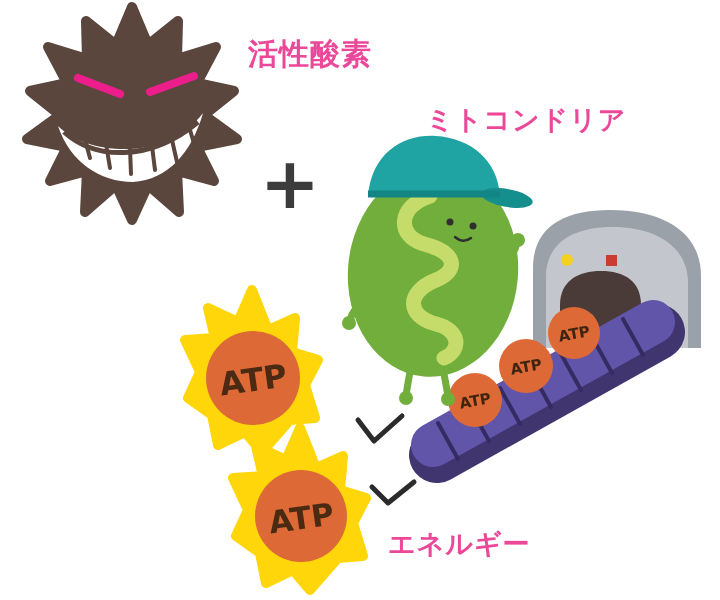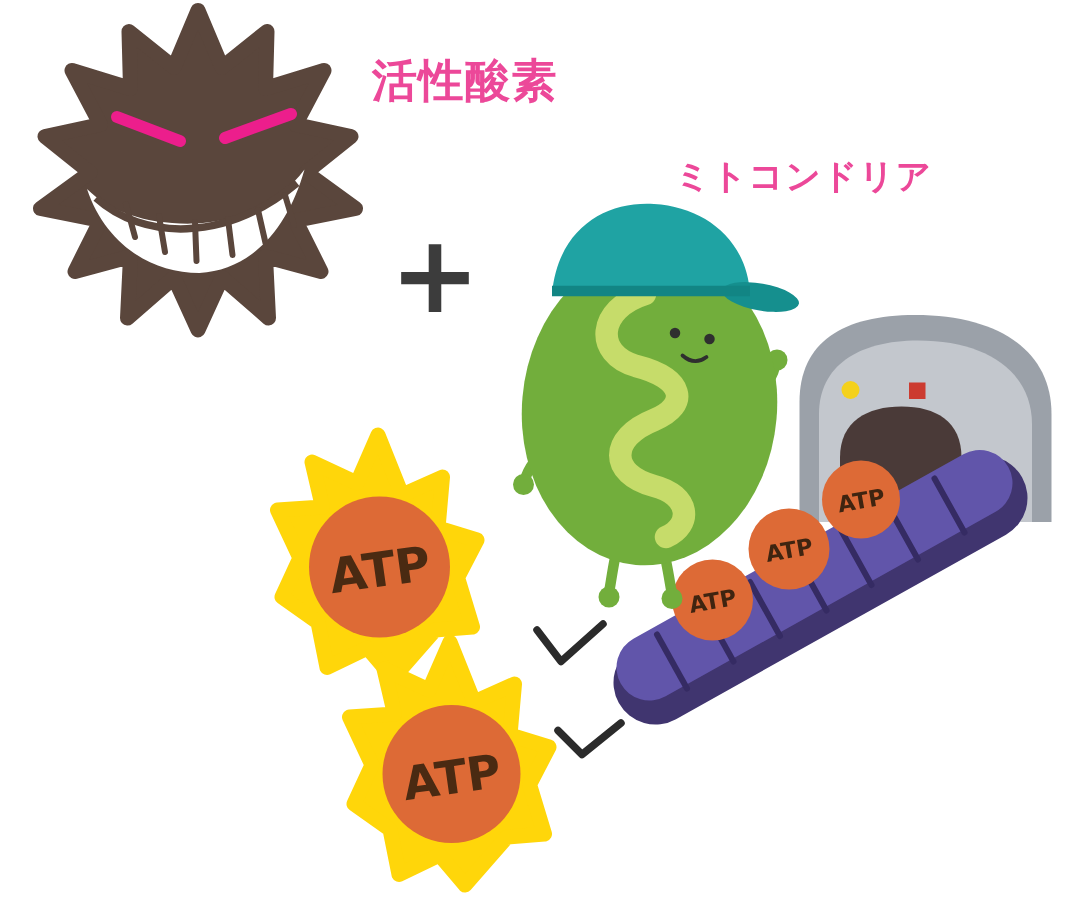--- a/index.html
+++ b/index.html
@@ -1,21 +1,21 @@
 <!DOCTYPE html>
 <html><head>
 <meta charset="utf-8">
 <style>
   html,body{margin:0;padding:0;background:#fff;}
   .stage{position:relative;width:720px;height:600px;background:#ffffff;overflow:hidden;
          font-family:"DejaVu Sans","Liberation Sans",sans-serif;}
   .stage svg{position:absolute;left:0;top:0;}
   .label{position:absolute;font-weight:bold;color:#ec4899;white-space:nowrap;letter-spacing:1px;}
   .label-radical{left:248px;top:34px;font-size:30px;}
-  .label-mito{left:450px;top:102px;font-size:23px;}
+  .label-mito{left:426px;top:102px;font-size:27px;}
   .label-energy{left:388px;top:526px;font-size:27px;}
 </style>
 </head>
 <body>
 
 <div class="stage">
 
   <svg width="720" height="600" viewBox="0 0 720 600">
     <defs>
       <path id="flameShape" d="M252,290 L268,330 L295,318 L292,352 L318,360 L305,385 L315,418 L290,420 L262,452 L245,432 L218,445 L212,415 L188,398 L200,372 L185,340 L215,338 L208,308 L238,322 Z" fill="#ffd60a" stroke="#ffd60a" stroke-width="10" stroke-linejoin="round"></path>
@@ -106,14 +106,15 @@
       <circle cx="253" cy="378" r="46" fill="#dd6a36"></circle>
       <text x="253" y="391" text-anchor="middle" font-size="31" font-weight="bold" fill="#4a2a12" transform="rotate(-8 253 378)">ATP</text>
     </g>
 
     <path d="M358,420 L374,441 L402,416" stroke="#2b2b2b" stroke-width="5" stroke-linecap="round" stroke-linejoin="round" fill="none"></path>
     <path d="M372,487 L388,503 L414,482" stroke="#2b2b2b" stroke-width="5" stroke-linecap="round" stroke-linejoin="round" fill="none"></path>
   </svg>
 
   <div class="label label-radical">活性酸素</div>
   <div class="label label-mito">ミトコンドリア</div>
+  <div class="label label-energy">エネルギー</div>
 
 </div>
 
 </body></html>

